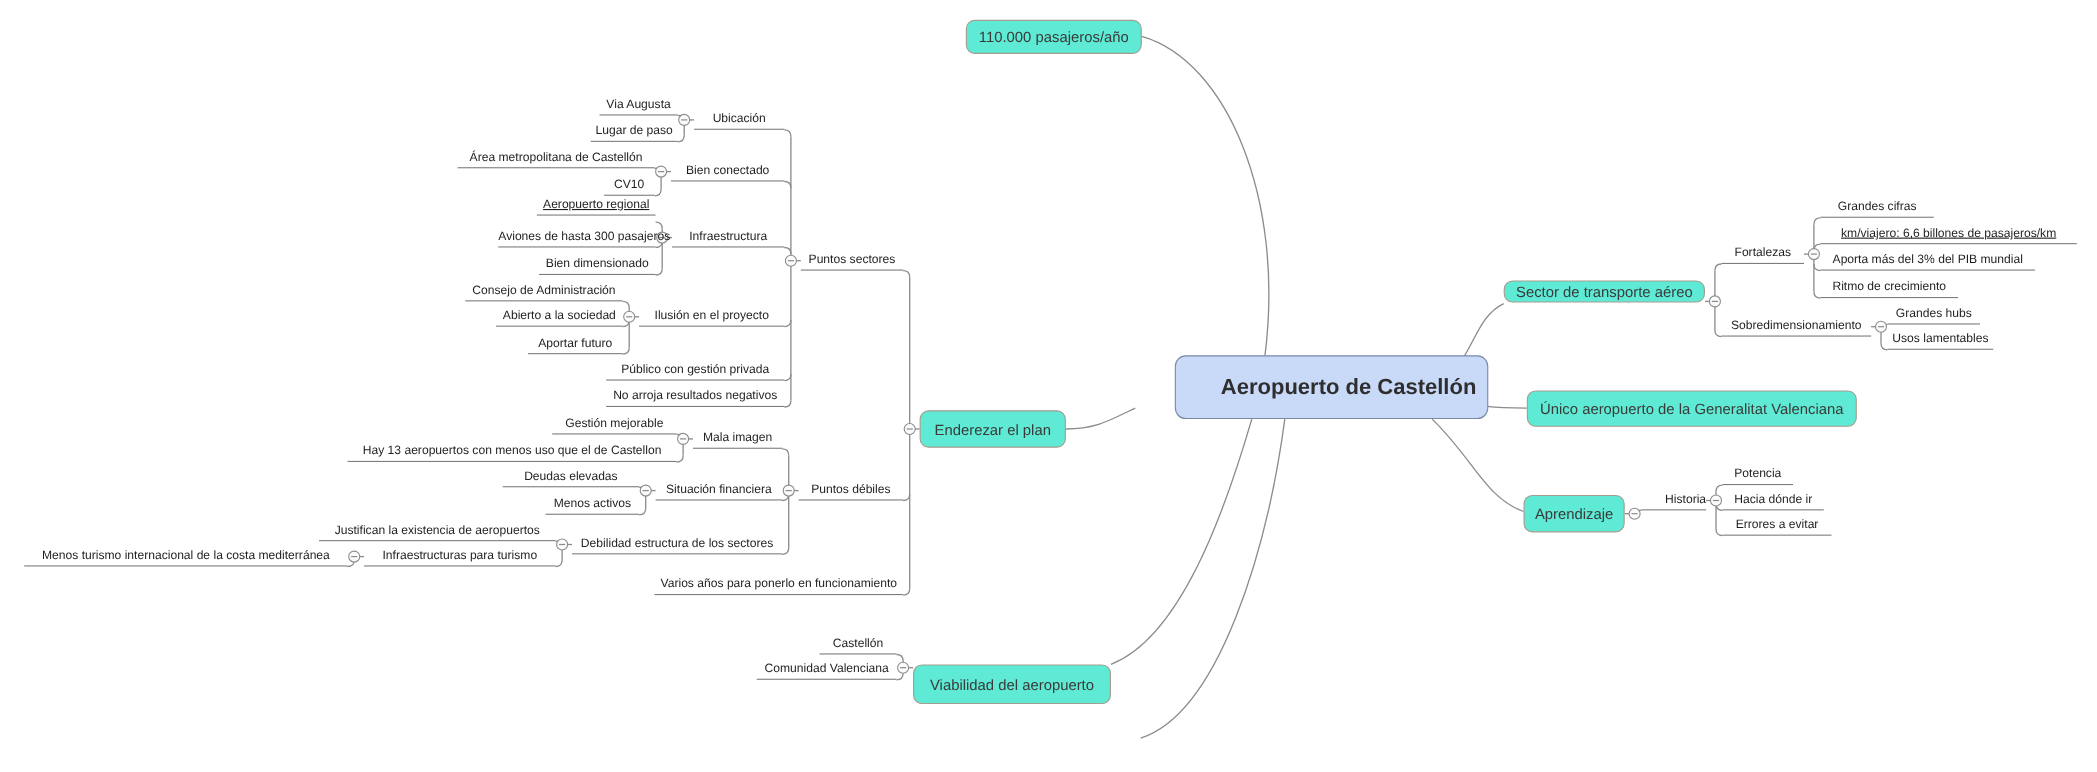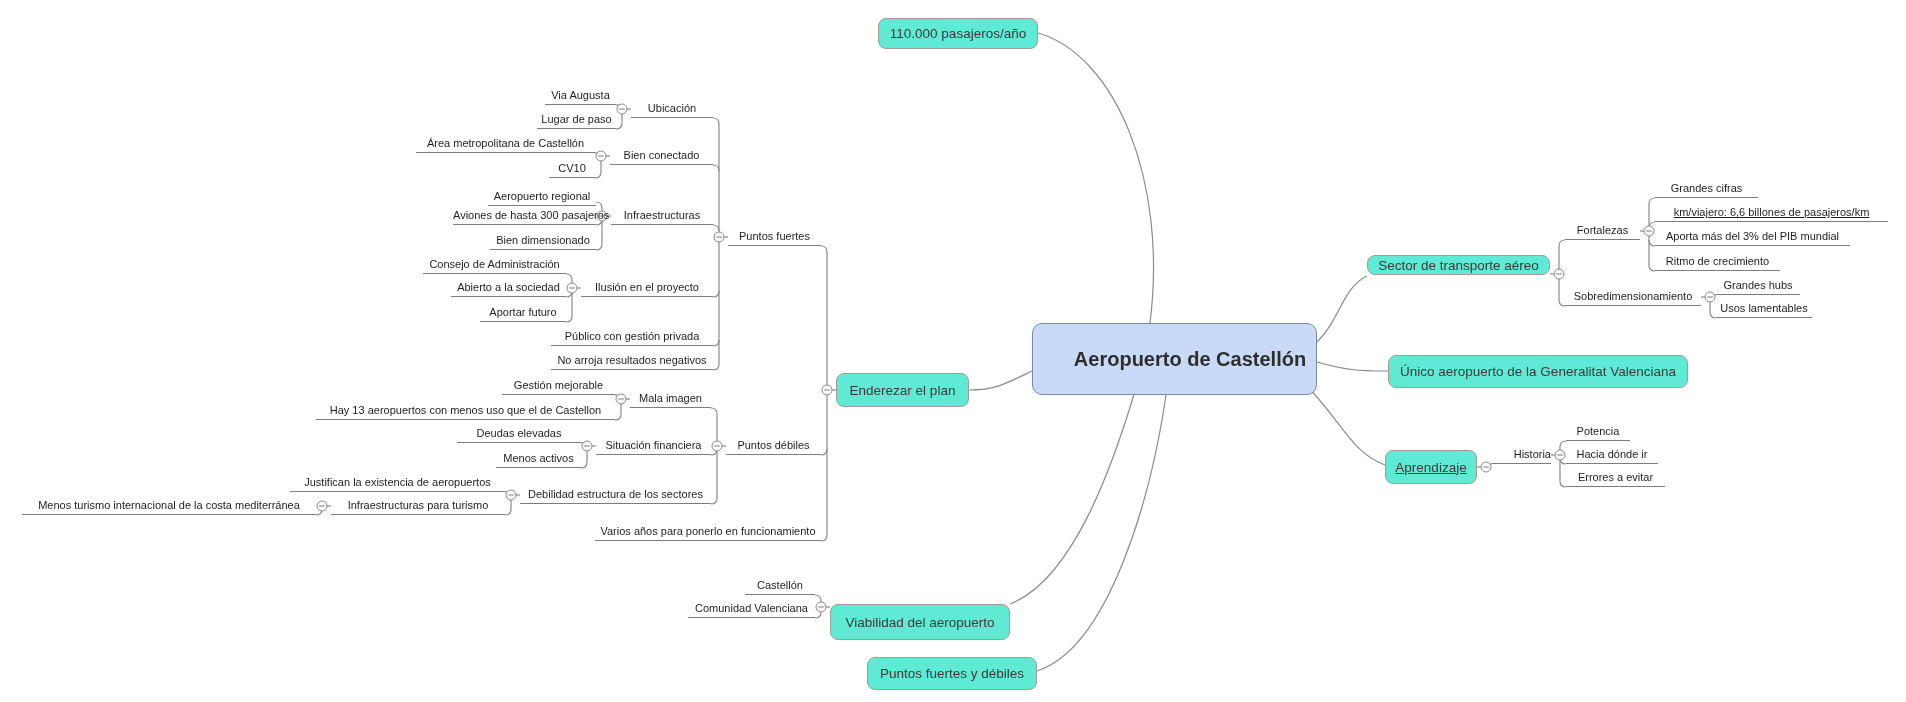--- a/index.html
+++ b/index.html
@@ -186,31 +186,31 @@
         <circle cx="1560" cy="455" r="5"></circle>
         <line x1="1557.2" x2="1562.8" y1="455" y2="455"></line>
       </g>
     </svg>
 <div class="tnode" style="left: 545px; top: 88px; width: 71px; height: 17px;">Via Augusta</div>
     <div class="tnode" style="left: 537px; top: 112px; width: 79px; height: 17px;">Lugar de paso</div>
     <div class="tnode" style="left: 631px; top: 101px; width: 82px; height: 17px;">Ubicación</div>
     <div class="tnode" style="left: 416px; top: 136px; width: 179px; height: 17px;">Área metropolitana de Castellón</div>
     <div class="tnode" style="left: 549px; top: 161px; width: 46px; height: 17px;">CV10</div>
     <div class="tnode" style="left: 610px; top: 148px; width: 103px; height: 17px;">Bien conectado</div>
-    <div class="tnode" style="left: 488px; top: 189px; width: 108px; height: 17px;">Aeropuerto regional</div>
+    <div class="tnode" style="left: 488px; top: 179px; width: 108px; height: 17px; text-decoration: underline;">Aeropuerto regional</div>
     <div class="tnode" style="left: 453px; top: 208px; width: 143px; height: 17px;">Aviones de hasta 300 pasajeros</div>
     <div class="tnode" style="left: 490px; top: 233px; width: 106px; height: 17px;">Bien dimensionado</div>
-    <div class="tnode" style="left: 611px; top: 208px; width: 102px; height: 17px;">Infraestructuras</div>
+    <div class="tnode" style="left: 611px; top: 208px; width: 102px; height: 17px;">Infraestructura</div>
     <div class="tnode" style="left: 423px; top: 257px; width: 143px; height: 17px;">Consejo de Administración</div>
     <div class="tnode" style="left: 451px; top: 280px; width: 115px; height: 17px;">Abierto a la sociedad</div>
     <div class="tnode" style="left: 480px; top: 305px; width: 86px; height: 17px;">Aportar futuro</div>
     <div class="tnode" style="left: 581px; top: 280px; width: 132px; height: 17px;">Ilusión en el proyecto</div>
     <div class="tnode" style="left: 551px; top: 329px; width: 162px; height: 17px;">Público con gestión privada</div>
     <div class="tnode" style="left: 551px; top: 353px; width: 162px; height: 17px;">No arroja resultados negativos</div>
-    <div class="tnode" style="left: 728px; top: 229px; width: 93px; height: 17px;">Puntos fuertes</div>
+    <div class="tnode" style="left: 728px; top: 229px; width: 93px; height: 17px;">Puntos sectores</div>
     <div class="tnode" style="left: 502px; top: 378px; width: 113px; height: 17px;">Gestión mejorable</div>
     <div class="tnode" style="left: 316px; top: 403px; width: 299px; height: 17px;">Hay 13 aeropuertos con menos uso que el de Castellon</div>
     <div class="tnode" style="left: 630px; top: 391px; width: 81px; height: 17px;">Mala imagen</div>
     <div class="tnode" style="left: 457px; top: 426px; width: 124px; height: 17px;">Deudas elevadas</div>
     <div class="tnode" style="left: 496px; top: 451px; width: 85px; height: 17px;">Menos activos</div>
     <div class="tnode" style="left: 596px; top: 438px; width: 115px; height: 17px;">Situación financiera</div>
     <div class="tnode" style="left: 290px; top: 475px; width: 215px; height: 17px;">Justifican la existencia de aeropuertos</div>
     <div class="tnode" style="left: 331px; top: 498px; width: 174px; height: 17px;">Infraestructuras para turismo</div>
     <div class="tnode" style="left: 22px; top: 498px; width: 294px; height: 17px;">Menos turismo internacional de la costa mediterránea</div>
     <div class="tnode" style="left: 520px; top: 487px; width: 191px; height: 17px;">Debilidad estructura de los sectores</div>
@@ -223,21 +223,20 @@
     <div class="tnode" style="left: 1655px; top: 205px; width: 233px; height: 17px; text-decoration: underline;">km/viajero: 6,6 billones de pasajeros/km</div>
     <div class="tnode" style="left: 1655px; top: 229px; width: 195px; height: 17px;">Aporta más del 3% del PIB mundial</div>
     <div class="tnode" style="left: 1655px; top: 254px; width: 125px; height: 17px;">Ritmo de crecimiento</div>
     <div class="tnode" style="left: 1565px; top: 289px; width: 136px; height: 17px;">Sobredimensionamiento</div>
     <div class="tnode" style="left: 1716px; top: 278px; width: 84px; height: 17px;">Grandes hubs</div>
     <div class="tnode" style="left: 1716px; top: 301px; width: 96px; height: 17px;">Usos lamentables</div>
     <div class="tnode" style="left: 1492px; top: 447px; width: 59px; height: 17px; text-align: right;">Historia</div>
     <div class="tnode" style="left: 1566px; top: 424px; width: 64px; height: 17px;">Potencia</div>
     <div class="tnode" style="left: 1566px; top: 447px; width: 92px; height: 17px;">Hacia dónde ir</div>
     <div class="tnode" style="left: 1566px; top: 470px; width: 99px; height: 17px;">Errores a evitar</div>
-    <div class="cnode" style="left: 1032px; top: 323px; width: 285px; height: 72px; padding-left: 31px;">Aeropuerto de Castellón</div>
+    <div class="cnode" style="left: 1068px; top: 323px; width: 285px; height: 58px; padding-left: 31px;">Aeropuerto de Castellón</div>
     <div class="bnode" style="left: 878px; top: 18px; width: 160px; height: 31px;">110.000 pasajeros/año</div>
     <div class="bnode" style="left: 1367px; top: 255px; width: 183px; height: 20px;">Sector de transporte aéreo</div>
     <div class="bnode" style="left: 1388px; top: 355px; width: 300px; height: 33px;">Único aeropuerto de la Generalitat Valenciana</div>
-    <div class="bnode" style="left: 1385px; top: 450px; width: 92px; height: 34px; text-decoration: underline;">Aprendizaje</div>
+    <div class="bnode" style="left: 1385px; top: 450px; width: 92px; height: 34px;">Aprendizaje</div>
     <div class="bnode" style="left: 836px; top: 373px; width: 133px; height: 34px;">Enderezar el plan</div>
     <div class="bnode" style="left: 830px; top: 589px; width: 180px; height: 36px; margin-top: 15px;">Viabilidad del aeropuerto</div>
-    <div class="bnode" style="left: 867px; top: 657px; width: 170px; height: 33px;">Puntos fuertes y débiles</div>
   </div>
 
 </body></html>

